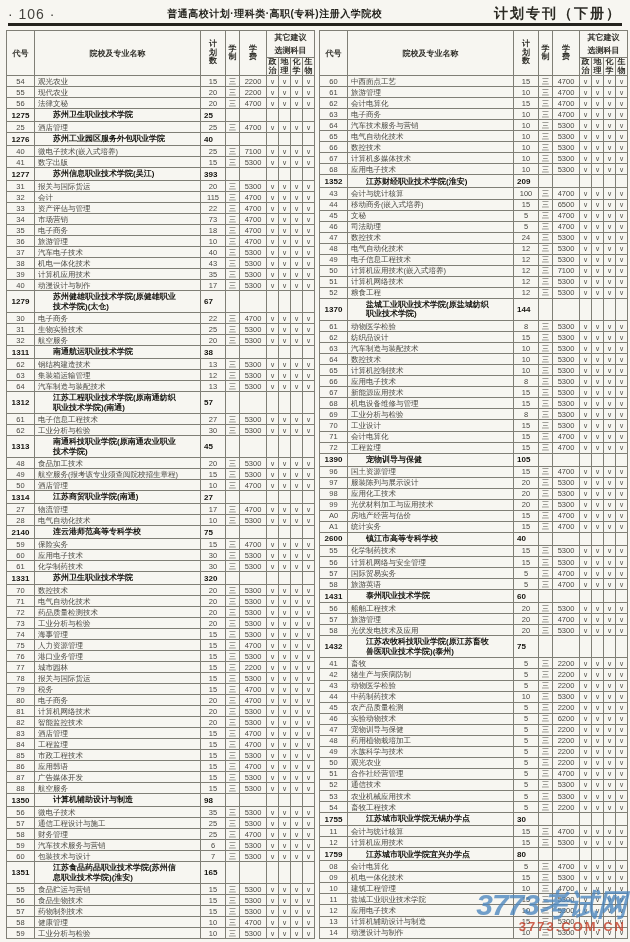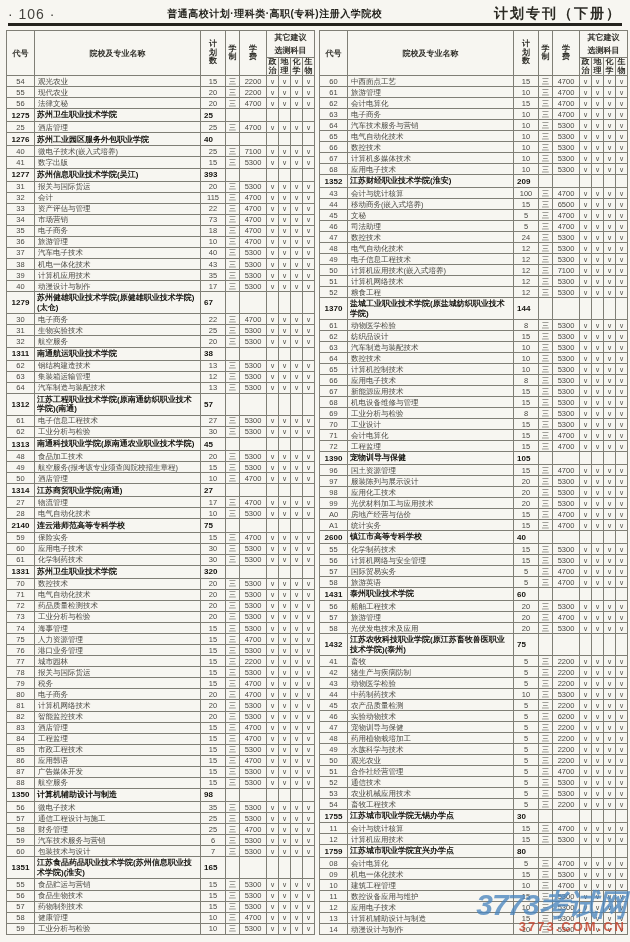--- a/index.html
+++ b/index.html
@@ -29,21 +29,21 @@
     line-height:9px;
   }
   .vert{white-space:pre-line;line-height:8.5px;}
   .subj-group{white-space:pre-line;line-height:13px;margin-left:48px;}
   tbody td{
     height:10px;padding:0 1px;font-size:7.5px;line-height:9px;
     text-align:center;color:#4a4943;white-space:nowrap;
   }
   tbody td.c1{text-align:left;padding-left:3px;}
   tr.school td{font-weight:bold;color:#14130e;font-size:8px;}
-  tr.school td.c1{white-space:normal;line-height:9.5px;padding:1px 2px;}
+  tr.school td.c1{white-space:normal;line-height:9.5px;padding:1px 18px;}
   tr.school td.c2{text-align:left;padding-left:3px;}
   td.chk{color:#55544c;font-size:7px;}
   
   .watermark{
     position:absolute;right:4px;bottom:8px;width:185px;text-align:right;
     pointer-events:none;
   }
   .wm-line1{
     font-size:30px;font-weight:bold;font-style:italic;letter-spacing:-1px;
     color:rgba(74,133,190,0.78);line-height:30px;white-space:nowrap;
@@ -1723,21 +1723,21 @@
           <td class="c2">10</td>
           <td class="c3">三</td>
           <td class="c4">4700</td>
           <td class="chk">∨</td>
           <td class="chk">∨</td>
           <td class="chk">∨</td>
           <td class="chk">∨</td>
         </tr>
         <tr class="major">
           <td class="c0">11</td>
-          <td class="c1">数控设备应用与维护</td>
+          <td class="c1">盐城工业职业技术学院</td>
           <td class="c2">15</td>
           <td class="c3">三</td>
           <td class="c4">5300</td>
           <td class="chk">∨</td>
           <td class="chk">∨</td>
           <td class="chk">∨</td>
           <td class="chk">∨</td>
         </tr>
         <tr class="major">
           <td class="c0">12</td>

